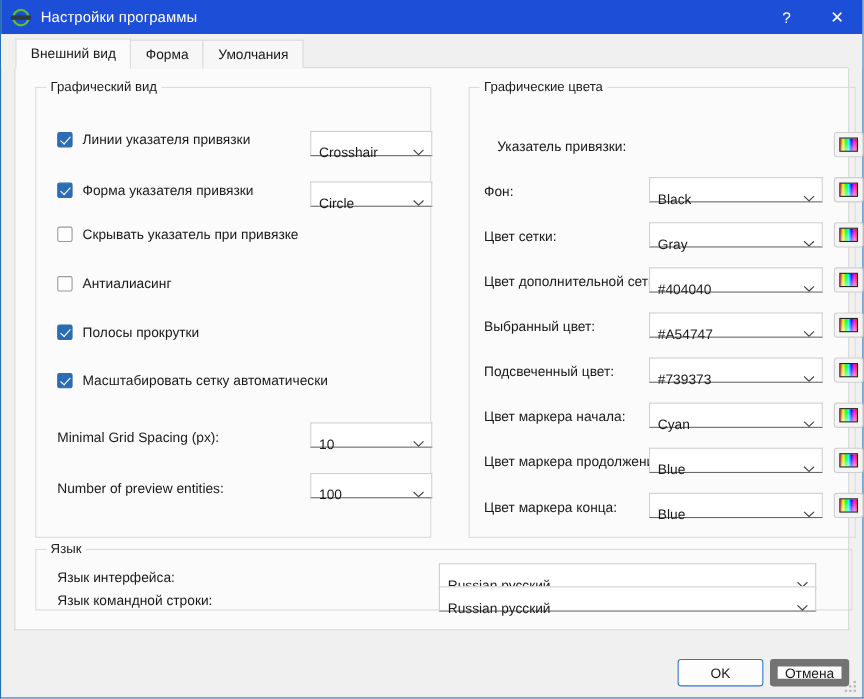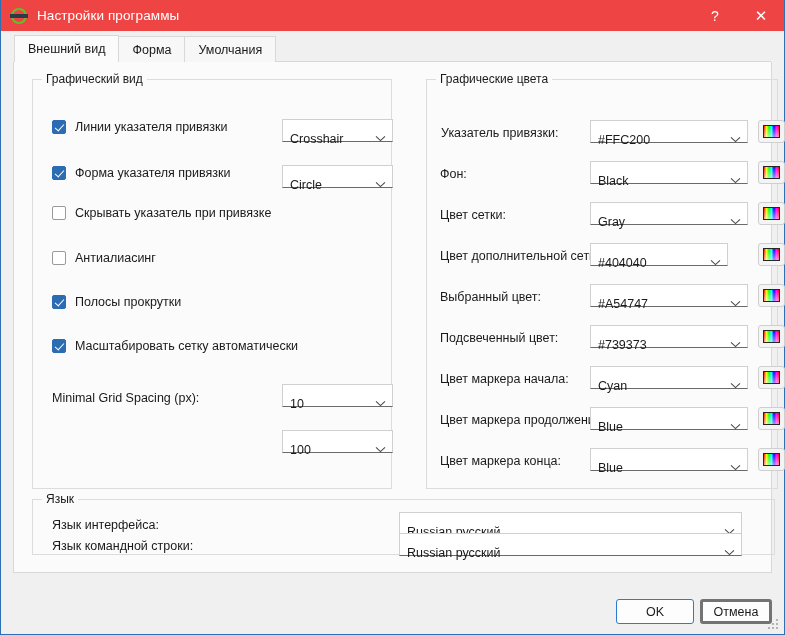--- a/index.html
+++ b/index.html
@@ -12,21 +12,21 @@
   body {
     background: #f0f0f0;
     border-left: 1px solid #2d6fb3;
     border-right: 1px solid #2d6fb3;
     border-bottom: 1px solid #2d6fb3;
   }
 
   
   .titlebar {
     height: 31px;
-    background: #ef4444;
+    background: #1d4ed8;
     display: flex;
     align-items: center;
     position: relative;
   }
   .title-icon {
     width: 18px; height: 18px;
     margin-left: 9px;
     position: relative;
     flex: 0 0 auto;
   }
@@ -222,21 +222,21 @@
     background:
       linear-gradient(to bottom, rgba(255,255,255,0.0) 0%, rgba(255,255,255,0.55) 100%),
       linear-gradient(to right,
         #ff0000 0%, #ffff00 16%, #00ff00 33%,
         #00ffff 50%, #0000ff 66%, #ff00ff 83%, #ff0000 100%);
   }
   .btn {
     position: absolute;
     height: 25px;
     background: #fdfdfd;
-    border: 3px solid #737373;
+    border: 7px solid #737373;
     border-radius: 3px;
     font-size: 12.5px;
     color: #1a1a1a;
     display: flex; align-items: center; justify-content: center;
   }
   .btn.default {
     border: 1.6px solid #2d7bd0;
   }
   #btn-ok { left: 616px; top: 599px; width: 78px; }
   #btn-cancel { left: 700px; top: 599px; width: 72px; }
@@ -324,42 +324,35 @@
     <div class="flabel" style="left:19px; top:311px;">Minimal Grid Spacing (px):</div>
     <div class="combo" style="left:249px; top:304px; width:111px;">
       <span class="val">10</span>
       <span class="chev">
         <svg width="11" height="7" viewBox="0 0 11 7">
             <path d="M1 1.3 L5.5 5.6 L10 1.3" fill="none" stroke="#4a4a4a" stroke-width="1.1"></path>
           </svg>
       </span>
     </div>
 
+    <div class="flabel" style="left:19px; top:357px;">Number of preview entities:</div>
     <div class="combo" style="left:249px; top:350px; width:111px;">
       <span class="val">100</span>
       <span class="chev">
         <svg width="11" height="7" viewBox="0 0 11 7">
             <path d="M1 1.3 L5.5 5.6 L10 1.3" fill="none" stroke="#4a4a4a" stroke-width="1.1"></path>
           </svg>
       </span>
     </div>
   </div>
 
   <div class="groupbox" id="gb-graphic-colors">
     <div class="gb-title">Графические цвета</div>
 
-    <div class="flabel" style="left:14px; top:46px;">Указатель привязки:</div>
-    <div class="combo" style="left:163px; top:40px; width:158px;">
-      <span class="val">#FFC200</span>
-      <span class="chev">
-        <svg width="11" height="7" viewBox="0 0 11 7">
-            <path d="M1 1.3 L5.5 5.6 L10 1.3" fill="none" stroke="#4a4a4a" stroke-width="1.1"></path>
-          </svg>
-      </span>
-    </div>
+    <div class="flabel" style="left:25px; top:46px;">Указатель привязки:</div>
     <div class="colorbtn" style="left:331px; top:40px;">
       <span class="swatch"></span>
     </div>
 
     <div class="flabel" style="left:13px; top:87px;">Фон:</div>
     <div class="combo" style="left:163px; top:81px; width:158px;">
       <span class="val">Black</span>
       <span class="chev">
         <svg width="11" height="7" viewBox="0 0 11 7">
             <path d="M1 1.3 L5.5 5.6 L10 1.3" fill="none" stroke="#4a4a4a" stroke-width="1.1"></path>
@@ -377,21 +370,21 @@
         <svg width="11" height="7" viewBox="0 0 11 7">
             <path d="M1 1.3 L5.5 5.6 L10 1.3" fill="none" stroke="#4a4a4a" stroke-width="1.1"></path>
           </svg>
       </span>
     </div>
     <div class="colorbtn" style="left:331px; top:122px;">
       <span class="swatch"></span>
     </div>
 
     <div class="flabel" style="left:13px; top:169px;">Цвет дополнительной сетки:</div>
-    <div class="combo" style="left:163px; top:163px; width:138px;">
+    <div class="combo" style="left:163px; top:163px; width:158px;">
       <span class="val">#404040</span>
       <span class="chev">
         <svg width="11" height="7" viewBox="0 0 11 7">
             <path d="M1 1.3 L5.5 5.6 L10 1.3" fill="none" stroke="#4a4a4a" stroke-width="1.1"></path>
           </svg>
       </span>
     </div>
     <div class="colorbtn" style="left:331px; top:163px;">
       <span class="swatch"></span>
     </div>

